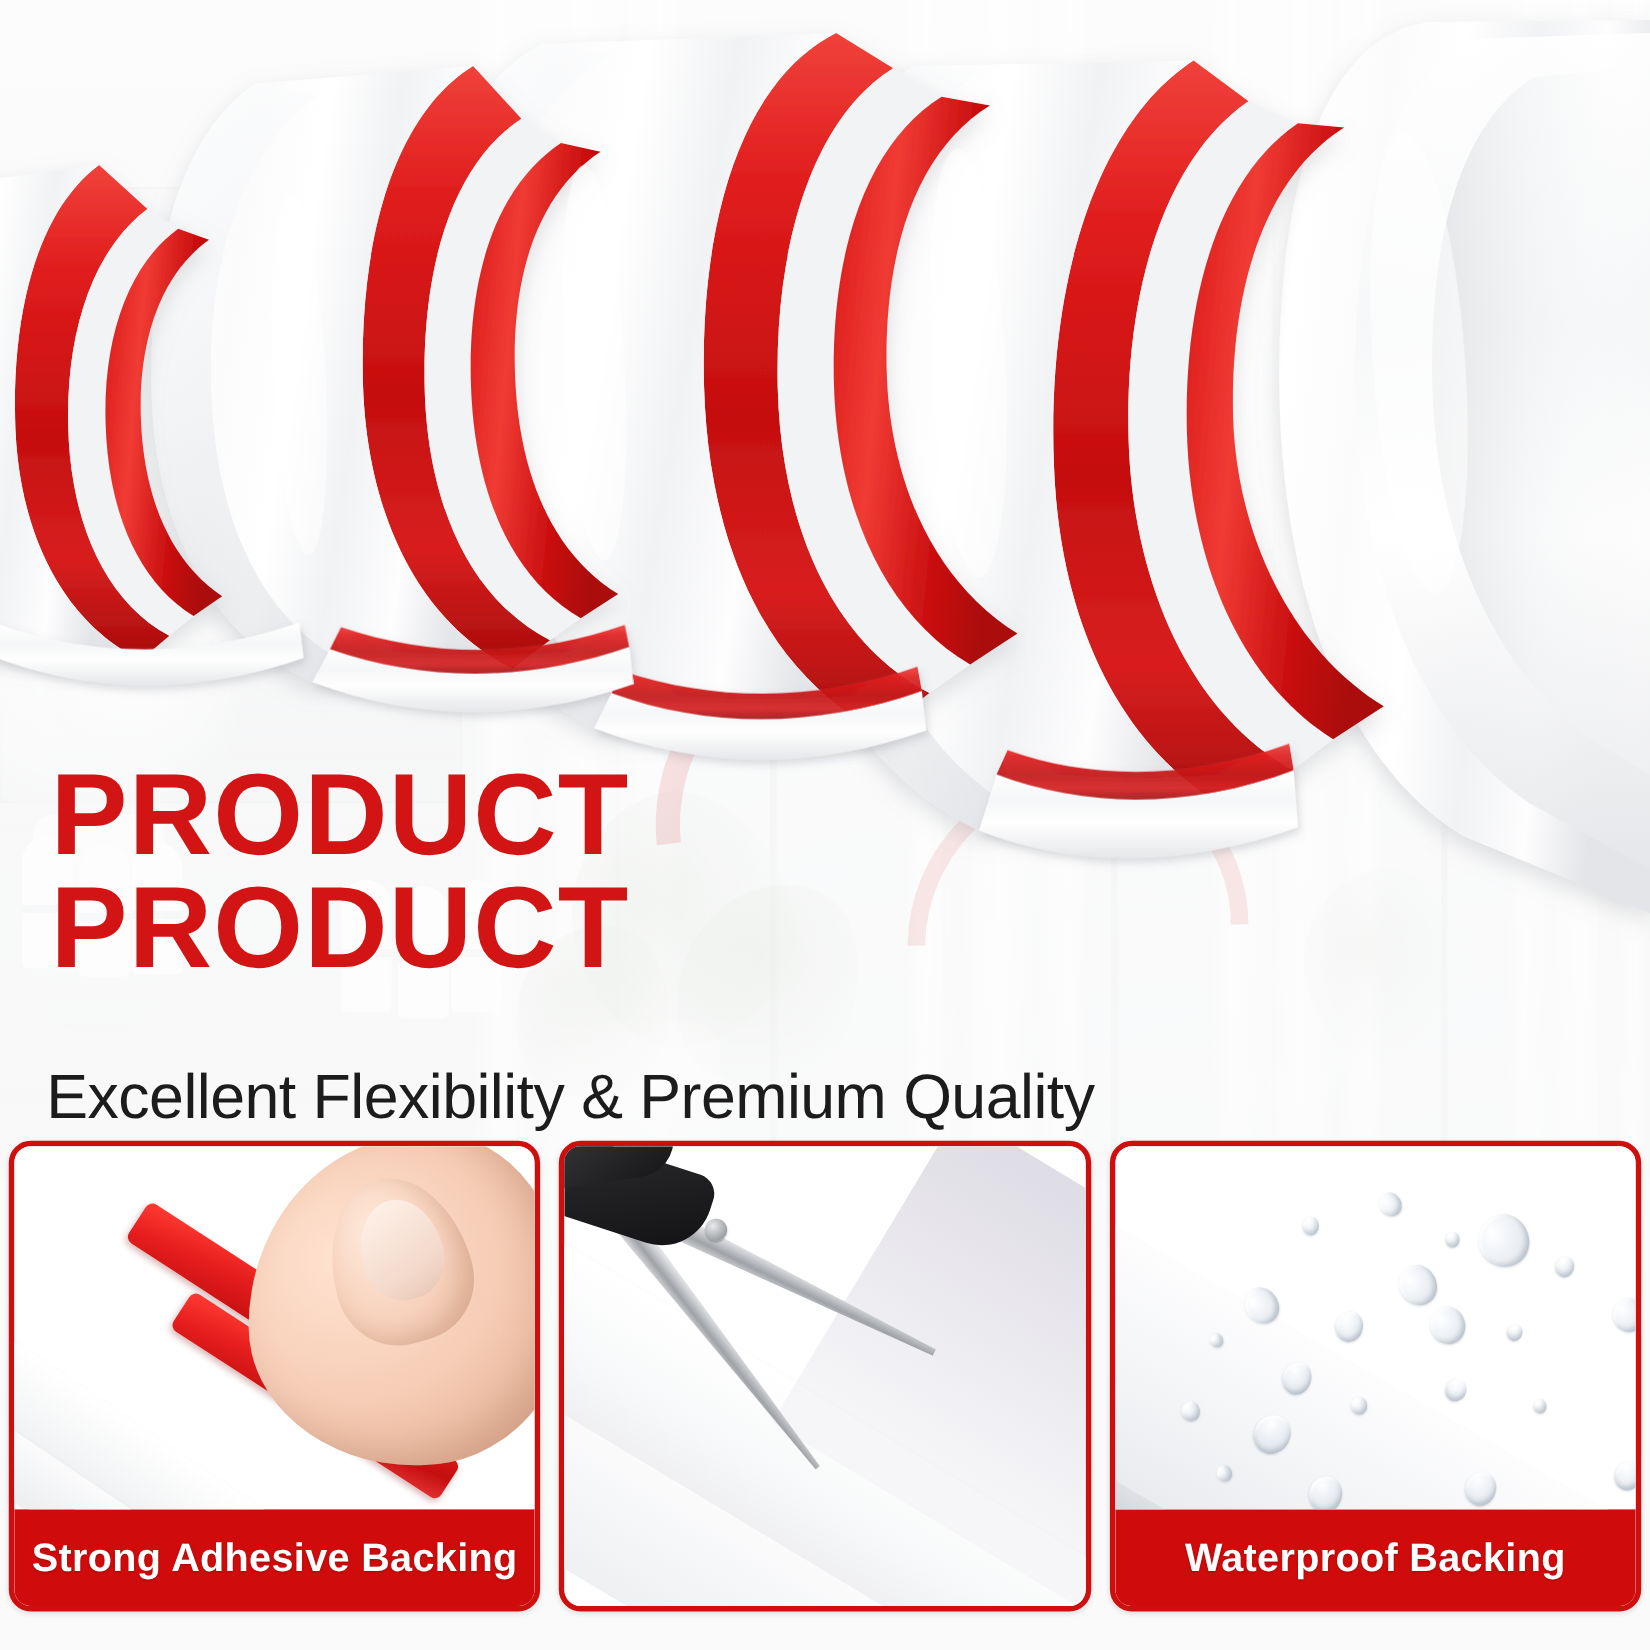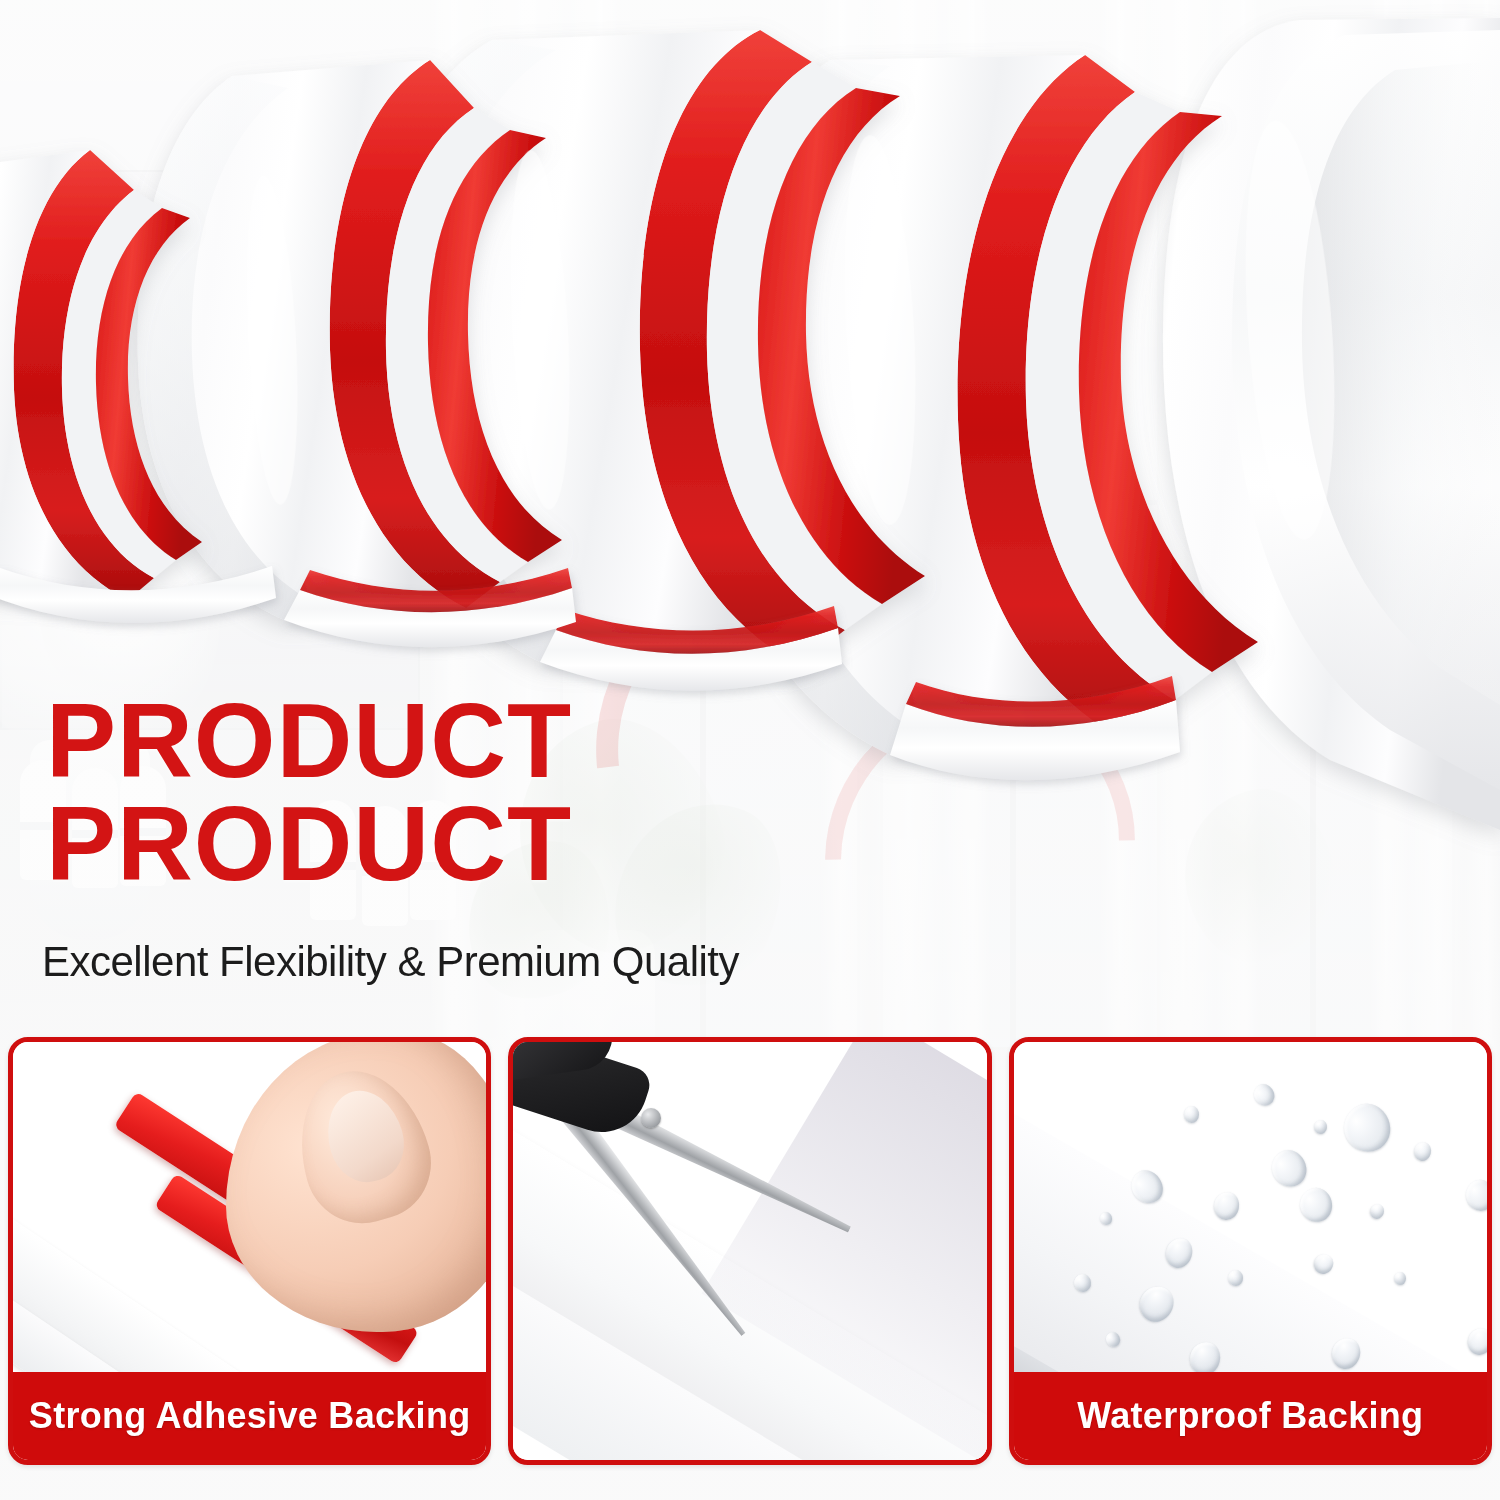--- a/index.html
+++ b/index.html
@@ -162,22 +162,22 @@
   .hl-line {
     font-size:105px;
     line-height:.98;
     font-weight:bold;
     color:#D31414;
     letter-spacing:1px;
     font-family:"Liberation Sans", sans-serif;
     text-shadow:0 2px 3px rgba(255,255,255,.55);
   }
   #subhead {
-    position:absolute; left:42px; top:938px;
-    font-size:42px;
+    position:absolute; left:42px; top:964px;
+    font-size:57px;
     color:#1c1c1c;
     font-weight:400;
     letter-spacing:-.5px;
     z-index:40;
     text-shadow:0 1px 2px rgba(255,255,255,.7);
   }
 
   
   #cards {
     position:absolute; left:8px; top:1037px;

